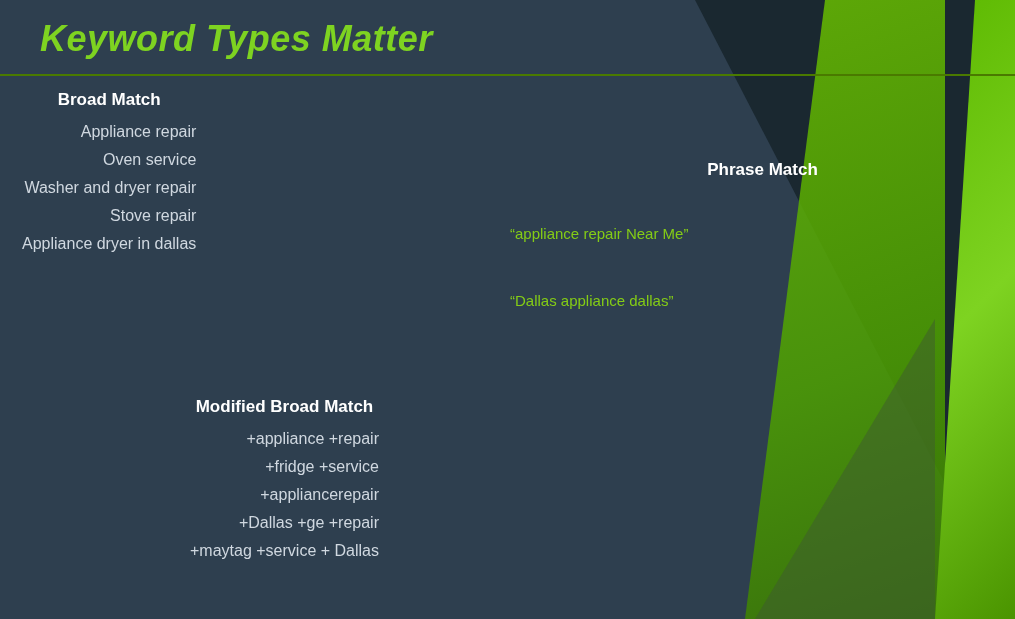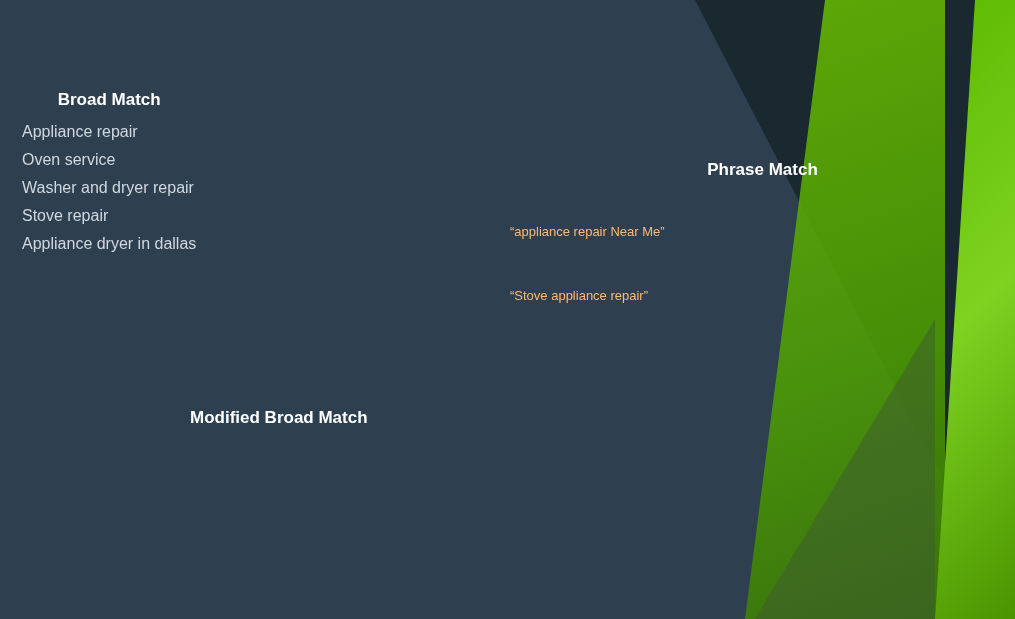--- a/index.html
+++ b/index.html
@@ -105,87 +105,98 @@
     .section-title {
       font-size: 17px;
       font-weight: 700;
       color: #ffffff;
       margin-bottom: 8px;
       text-align: center;
     }
 
     .keyword-list {
       list-style: none;
+      text-align: right;
     }
 
     .keyword-list li {
       font-size: 16px;
       color: #d0d8e0;
       line-height: 1.75;
     }
 
     
     .modified-broad-section {
       position: absolute;
-      top: 408px;
+      top: 397px;
       left: 190px;
     }
 
     
     .phrase-match-section {
       position: absolute;
       top: 160px;
       left: 510px;
       right: 0;
     }
 
     .phrase-match-section .section-title {
       margin-bottom: 10px;
     }
 
     .phrase-list {
       list-style: none;
     }
 
     .phrase-list li {
-      font-size: 13px;
-      color: #fdba74;
+      font-size: 15px;
+      color: #84cc16;
       line-height: 1.75;
       margin-top: 41px;
     }
   </style>
 </head>
 <body>
 
 <div class="slide">
 
   <div class="deco-container">
     <div class="deco-dark-triangle"></div>
     <div class="deco-green-diagonal"></div>
     <div class="deco-green-right"></div>
     <div class="deco-inner-triangle"></div>
   </div>
 
+  <div class="title-bar">
+    <span class="title-text">Keyword Types Matter</span>
+  </div>
 
   <div class="broad-match-section">
     <div class="section-title">Broad Match</div>
     <ul class="keyword-list">
       <li class="keyword-list-item">Appliance repair</li>
       <li class="keyword-list-item">Oven service</li>
       <li class="keyword-list-item">Washer and dryer repair</li>
       <li class="keyword-list-item">Stove repair</li>
       <li class="keyword-list-item">Appliance dryer in dallas</li>
     </ul>
   </div>
 
   <div class="modified-broad-section">
     <div class="section-title">Modified Broad Match</div>
+    <ul class="keyword-list">
+      <li class="keyword-list-item">+appliance +repair</li>
+      <li class="keyword-list-item">+fridge +service</li>
+      <li class="keyword-list-item">+appliancerepair</li>
+      <li class="keyword-list-item">+Dallas +ge +repair</li>
+      <li class="keyword-list-item">+maytag +service + Dallas</li>
+    </ul>
   </div>
 
   <div class="phrase-match-section">
     <div class="section-title">Phrase Match</div>
     <ul class="phrase-list">
       <li class="phrase-list-item">“appliance repair Near Me”</li>
-      <li class="phrase-list-item">“Stove appliance repair”</li>
+      <li class="phrase-list-item">“Dallas appliance dallas”</li>
     </ul>
   </div>
 
 </div>
 
 </body></html>

